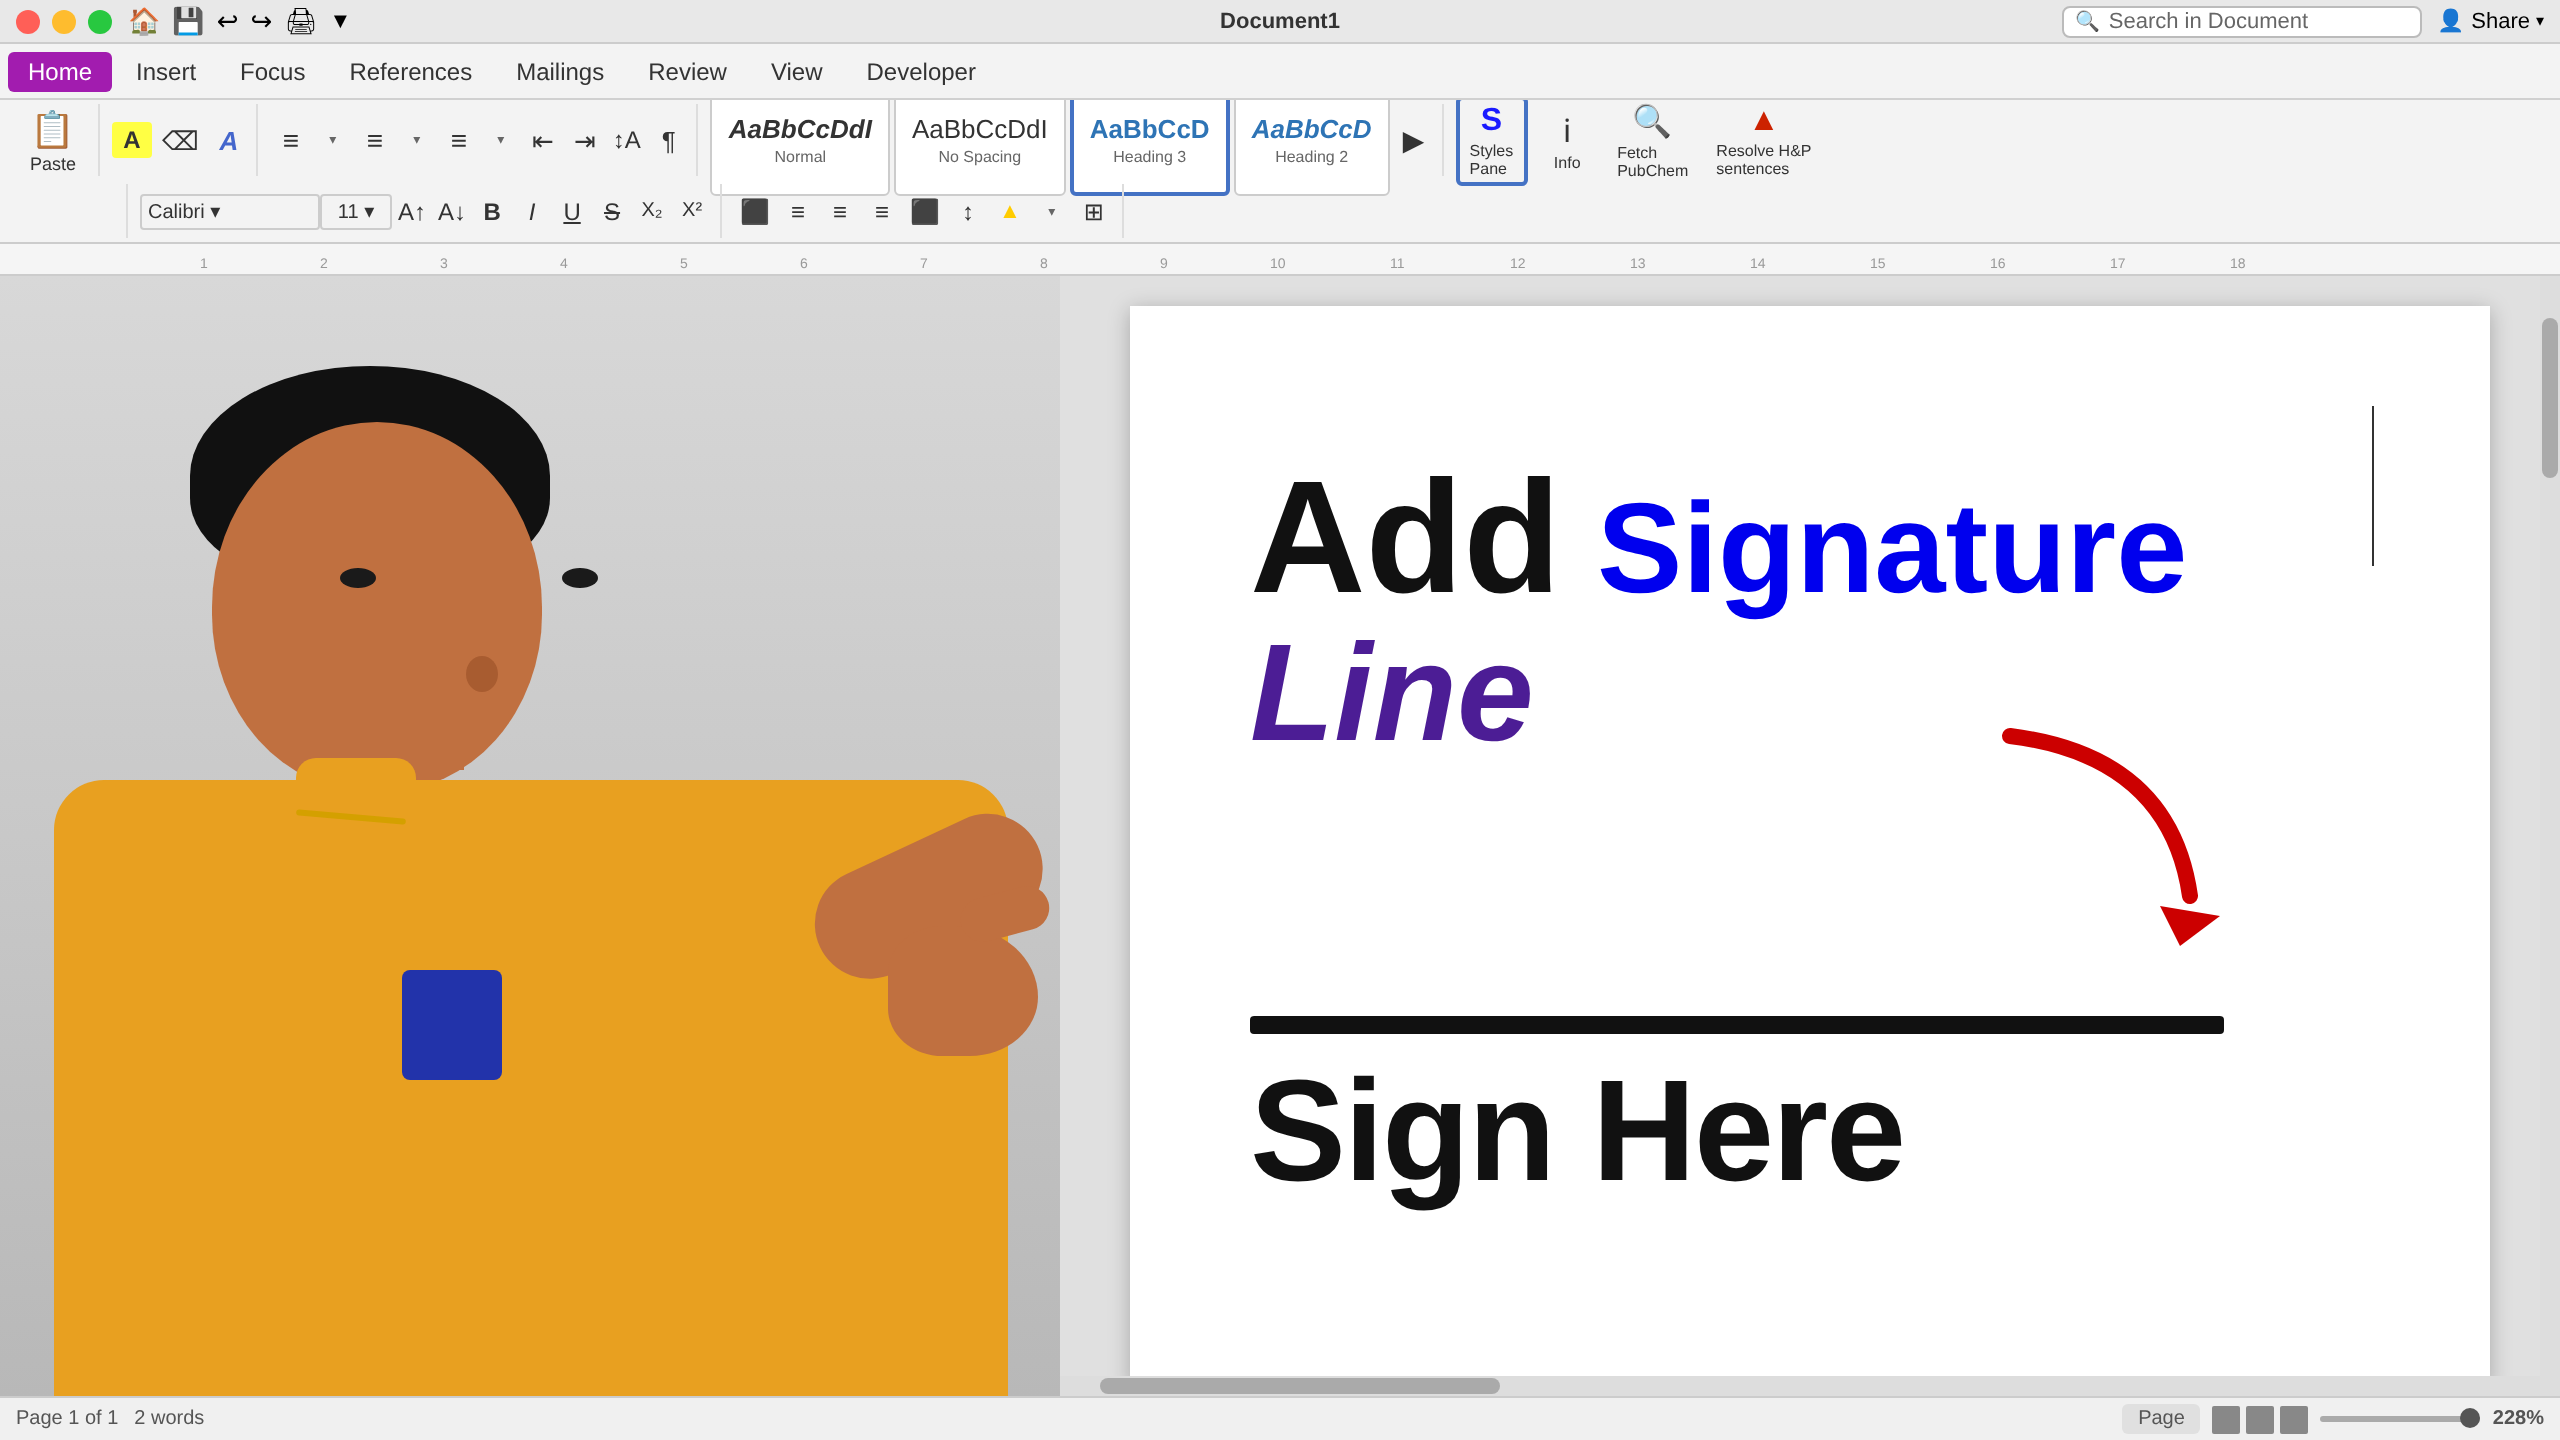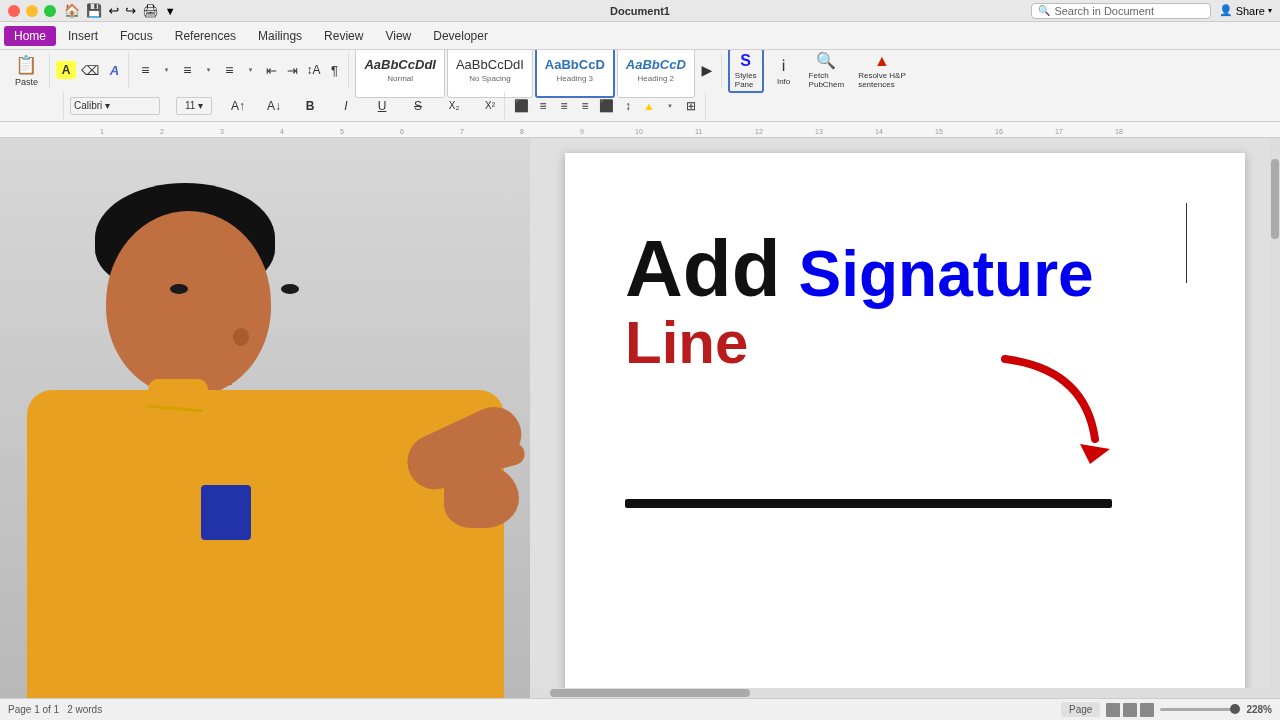--- a/index.html
+++ b/index.html
@@ -297,21 +297,21 @@
       </div>
       <div class="ribbon-btn">
         <span style="font-size:16px;color:#cc2200;">▲</span>
         <span style="font-size:8px;">Resolve H&amp;P<br>sentences</span>
       </div>
     </div>
   </div>
 
   <div style="display:flex;align-items:center;gap:2px;height:28px;">
     <div style="display:flex;align-items:center;border-right:1px solid #ddd;padding:0 6px;height:100%;gap:1px;width:60px;"></div>
-    <div style="display:flex;align-items:center;border-right:1px solid #ddd;padding:0 4px;height:100%;gap:16px;">
+    <div style="display:flex;align-items:center;border-right:1px solid #ddd;padding:0 4px;height:100%;gap:0;">
       <div class="small-btn" style="width:90px;border:1px solid #ccc;justify-content:flex-start;font-size:10px;">Calibri ▾</div>
       <div class="small-btn" style="width:36px;border:1px solid #ccc;font-size:10px;">11 ▾</div>
       <div class="small-btn" style="font-size:12px;">A↑</div>
       <div class="small-btn" style="font-size:12px;">A↓</div>
       <div class="small-btn" style="font-weight:bold;font-size:12px;">B</div>
       <div class="small-btn" style="font-style:italic;font-size:12px;">I</div>
       <div class="small-btn" style="text-decoration:underline;font-size:12px;">U</div>
       <div class="small-btn" style="text-decoration:line-through;font-size:12px;">S</div>
       <div class="small-btn" style="font-size:10px;">X₂</div>
       <div class="small-btn" style="font-size:10px;">X²</div>
@@ -400,33 +400,34 @@
     <div class="document" style="background:white;width:100%;min-height:540px;box-shadow:0 2px 10px rgba(0,0,0,0.25);padding:50px 60px 40px 60px;position:relative;">
 
       <div style="position:absolute;top:50px;right:58px;width:1px;height:80px;background:#333;animation:blink 1s infinite;"></div>
 
       <div style="display:flex;gap:18px;align-items:baseline;line-height:1.05;">
         <span style="font-size:80px;font-weight:900;color:#111;font-family:Arial,sans-serif;margin-top:24px;">Add</span>
         <span style="font-size:64px;font-weight:900;color:#0000ee;font-family:Arial,sans-serif;">Signature</span>
       </div>
 
       <div style="line-height:1.05;margin-bottom:5px;">
-        <span style="font-size:60px;font-weight:900;color:#b91c1c;font-family:Arial,sans-serif;">Line</span>
+        <span style="font-size:69px;font-weight:900;color:#4c1d95;font-family:Arial,sans-serif;font-style:italic;">Line</span>
       </div>
 
       <div style="position:relative;height:130px;margin-left:20px;">
         <svg width="200" height="130" style="position:absolute;right:60px;top:-30px;">
           <path d="M 80 10 Q 160 20 170 90" stroke="#cc0000" stroke-width="8" fill="none" stroke-linecap="round"></path>
 
           <polygon points="155,95 185,100 165,115" fill="#cc0000"></polygon>
         </svg>
       </div>
 
       <div style="height:9px;background:#111;border-radius:2px;width:87%;margin-top:-10px;margin-bottom:8px;"></div>
 
+      <div style="font-size:72px;font-weight:900;color:#111;font-family:Arial,sans-serif;letter-spacing:-1px;">Sign Here</div>
     </div>
 
     <div style="position:absolute;right:0;top:0;bottom:0;width:10px;background:#ddd;">
       <div style="width:8px;height:80px;background:#aaa;border-radius:4px;margin:1px auto;position:absolute;top:20px;left:1px;"></div>
     </div>
 
     <div style="position:absolute;bottom:0;left:0;right:10px;height:10px;background:#ddd;">
       <div style="height:8px;width:200px;background:#aaa;border-radius:4px;position:absolute;left:20px;top:1px;"></div>
     </div>
   </div>

